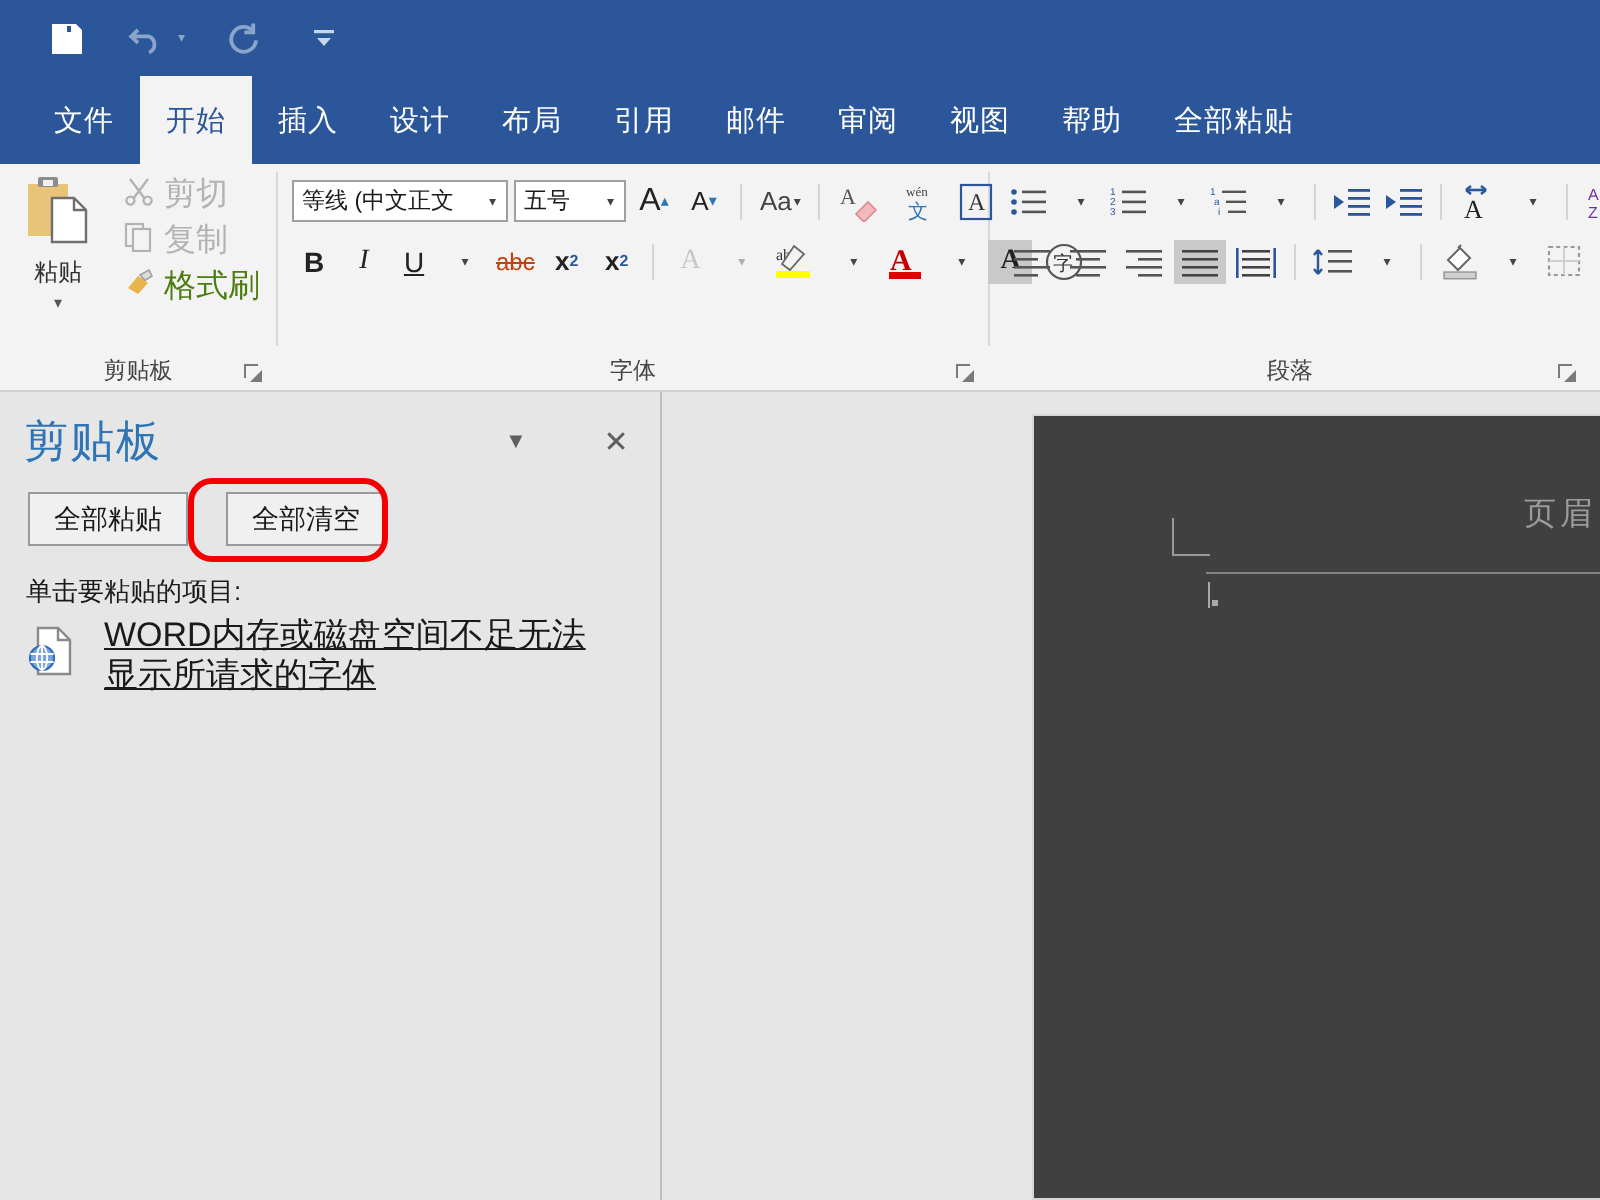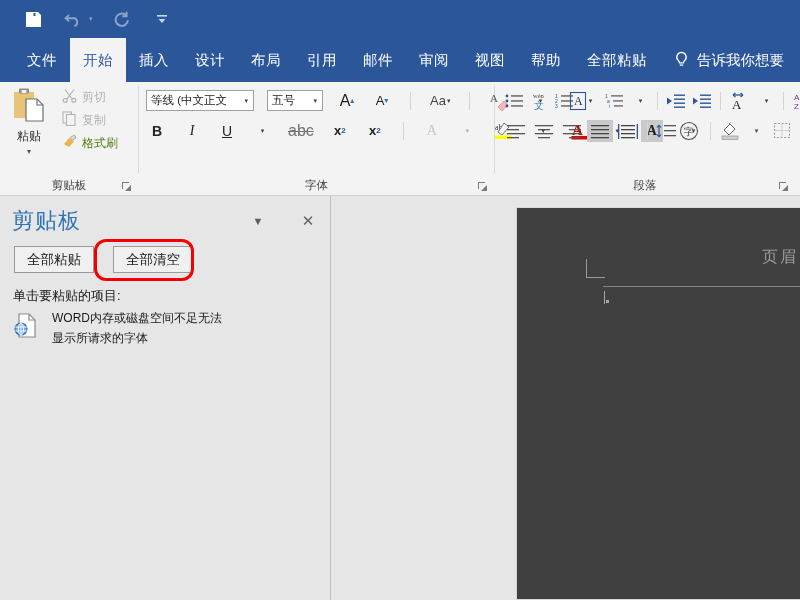--- a/index.html
+++ b/index.html
@@ -66,26 +66,26 @@
   .grp-clipboard { width: 138px; }
   .paste-col {
     width: 58px; display: flex; flex-direction: column; align-items: center;
     padding-top: 5px;
   }
   .paste-icon { width: 36px; height: 40px; position: relative; }
   .paste-label { font-size: 12px; color: #303030; margin-top: 1px; }
   .paste-caret { font-size: 8px; color: #555; line-height: 8px; margin-top: 3px; }
   .clip-cmds { display: flex; flex-direction: column; padding-top: 6px; gap: 4px; }
   .clip-cmd { display: flex; align-items: center; gap: 5px; height: 19px; padding-left: 4px; }
-  .clip-cmd .txt { font-size: 12px; color: #b3b3b3; }
+  .clip-cmd .txt { font-size: 16px; color: #b3b3b3; }
   .clip-cmd.enabled .txt { color: #4d7c0f; }
 
   
   .grp-font { width: 355px; }
-  .font-row { display: flex; align-items: center; height: 25px; padding-left: 7px; gap: 13px; }
+  .font-row { display: flex; align-items: center; height: 25px; padding-left: 7px; gap: 3px; }
   .font-row.r1 { margin-top: 6px; }
   .font-row.r2 { margin-top: 5px; }
   .combo {
     height: 21px; border: 1px solid #a0a0a0; background: #fff;
     display: flex; align-items: center; padding: 0 2px 0 4px;
     font-size: 11.5px; color: #1a1a1a; white-space: nowrap; overflow: hidden;
   }
   .combo .cval { flex: 1; overflow: hidden; text-overflow: clip; }
   .combo .ccar { font-size: 7px; color: #444; padding: 0 3px; }
   .combo-font { width: 108px; }
@@ -93,21 +93,21 @@
   .ibtn {
     min-width: 22px; height: 22px; display: flex; align-items: center; justify-content: center;
     font-size: 13px; color: #222; position: relative; padding: 0 2px;
   }
   .ibtn.sel { background: #c9c9c9; }
   .ibtn .mini { font-size: 7px; color: #444; margin-left: 1px; }
   .vsep { width: 1px; height: 18px; background: #d4d4d4; margin: 0 4px; }
   .bold { font-weight: bold; font-size: 14px; }
   .ital { font-style: italic; font-family: "Liberation Serif", serif; font-size: 14px; }
   .undl { text-decoration: underline; font-size: 14px; }
-  .strk { text-decoration: line-through; font-size: 16px; color: #737373; }
+  .strk { text-decoration: line-through; font-size: 12px; color: #c2410c; }
   .sub sub, .sup sup { font-size: 8px; }
 
   
   .grp-para { width: 300px; }
   .para-row { display: flex; align-items: center; height: 25px; padding-left: 8px; gap: 2px; }
   .para-row.r1 { margin-top: 6px; }
   .para-row.r2 { margin-top: 5px; }
 
   
   .pane {
@@ -139,21 +139,21 @@
     position: absolute; left: 94px; top: 43px; width: 100px; height: 42px;
     border: 3px solid #f50000; border-radius: 12px;
   }
   .pane-hint {
     position: absolute; left: 13px; top: 91px;
     font-size: 13px; color: #1a1a1a; white-space: nowrap;
   }
   .clip-item { position: absolute; left: 14px; top: 112px; width: 300px; display: flex; gap: 12px; }
   .clip-item-icon { width: 26px; height: 28px; flex: 0 0 26px; position: relative; margin-top: 4px; }
   .clip-item-text {
-    font-size: 12px; color: #1a1a1a; line-height: 20px; white-space: pre-line;
+    font-size: 17px; color: #1a1a1a; line-height: 20px; white-space: pre-line; text-decoration: underline;
   }
 
   
   .canvas {
     position: absolute; left: 332px; top: 196px; width: 468px; height: 404px;
     background: #e6e6e6;
   }
   .page {
     position: absolute; left: 184px; top: 11px; width: 284px; height: 393px;
     background: #404040; border: 1px solid #d7d7d7; border-right: none;
@@ -219,29 +219,20 @@
       <div class="tab active">开始</div>
       <div class="tab">插入</div>
       <div class="tab">设计</div>
       <div class="tab">布局</div>
       <div class="tab">引用</div>
       <div class="tab">邮件</div>
       <div class="tab">审阅</div>
       <div class="tab">视图</div>
       <div class="tab">帮助</div>
       <div class="tab">全部粘贴</div>
-      <div class="tellme">
-        <span class="bulb">
-          <svg width="15" height="18" viewBox="0 0 15 18">
-              <path fill="none" stroke="#ffffff" stroke-width="1.3" d="M7.5 1.4 a4.7 4.7 0 0 1 3.0 8.3 c-0.8 0.7-1.0 1.3-1.0 2.1 h-4 c0-0.8-0.2-1.4-1.0-2.1 A4.7 4.7 0 0 1 7.5 1.4z"></path>
-              <path stroke="#ffffff" stroke-width="1.3" d="M5.8 14.1 h3.4"></path>
-            </svg>
-        </span>
-        <span>告诉我你想要</span>
-      </div>
     </div>
   </div>
 
   <div class="ribbon">
 
     <div class="group grp-clipboard">
       <div class="group-body">
         <div class="paste-col">
           <span class="paste-icon">
             <svg width="36" height="40" viewBox="0 0 36 40">

